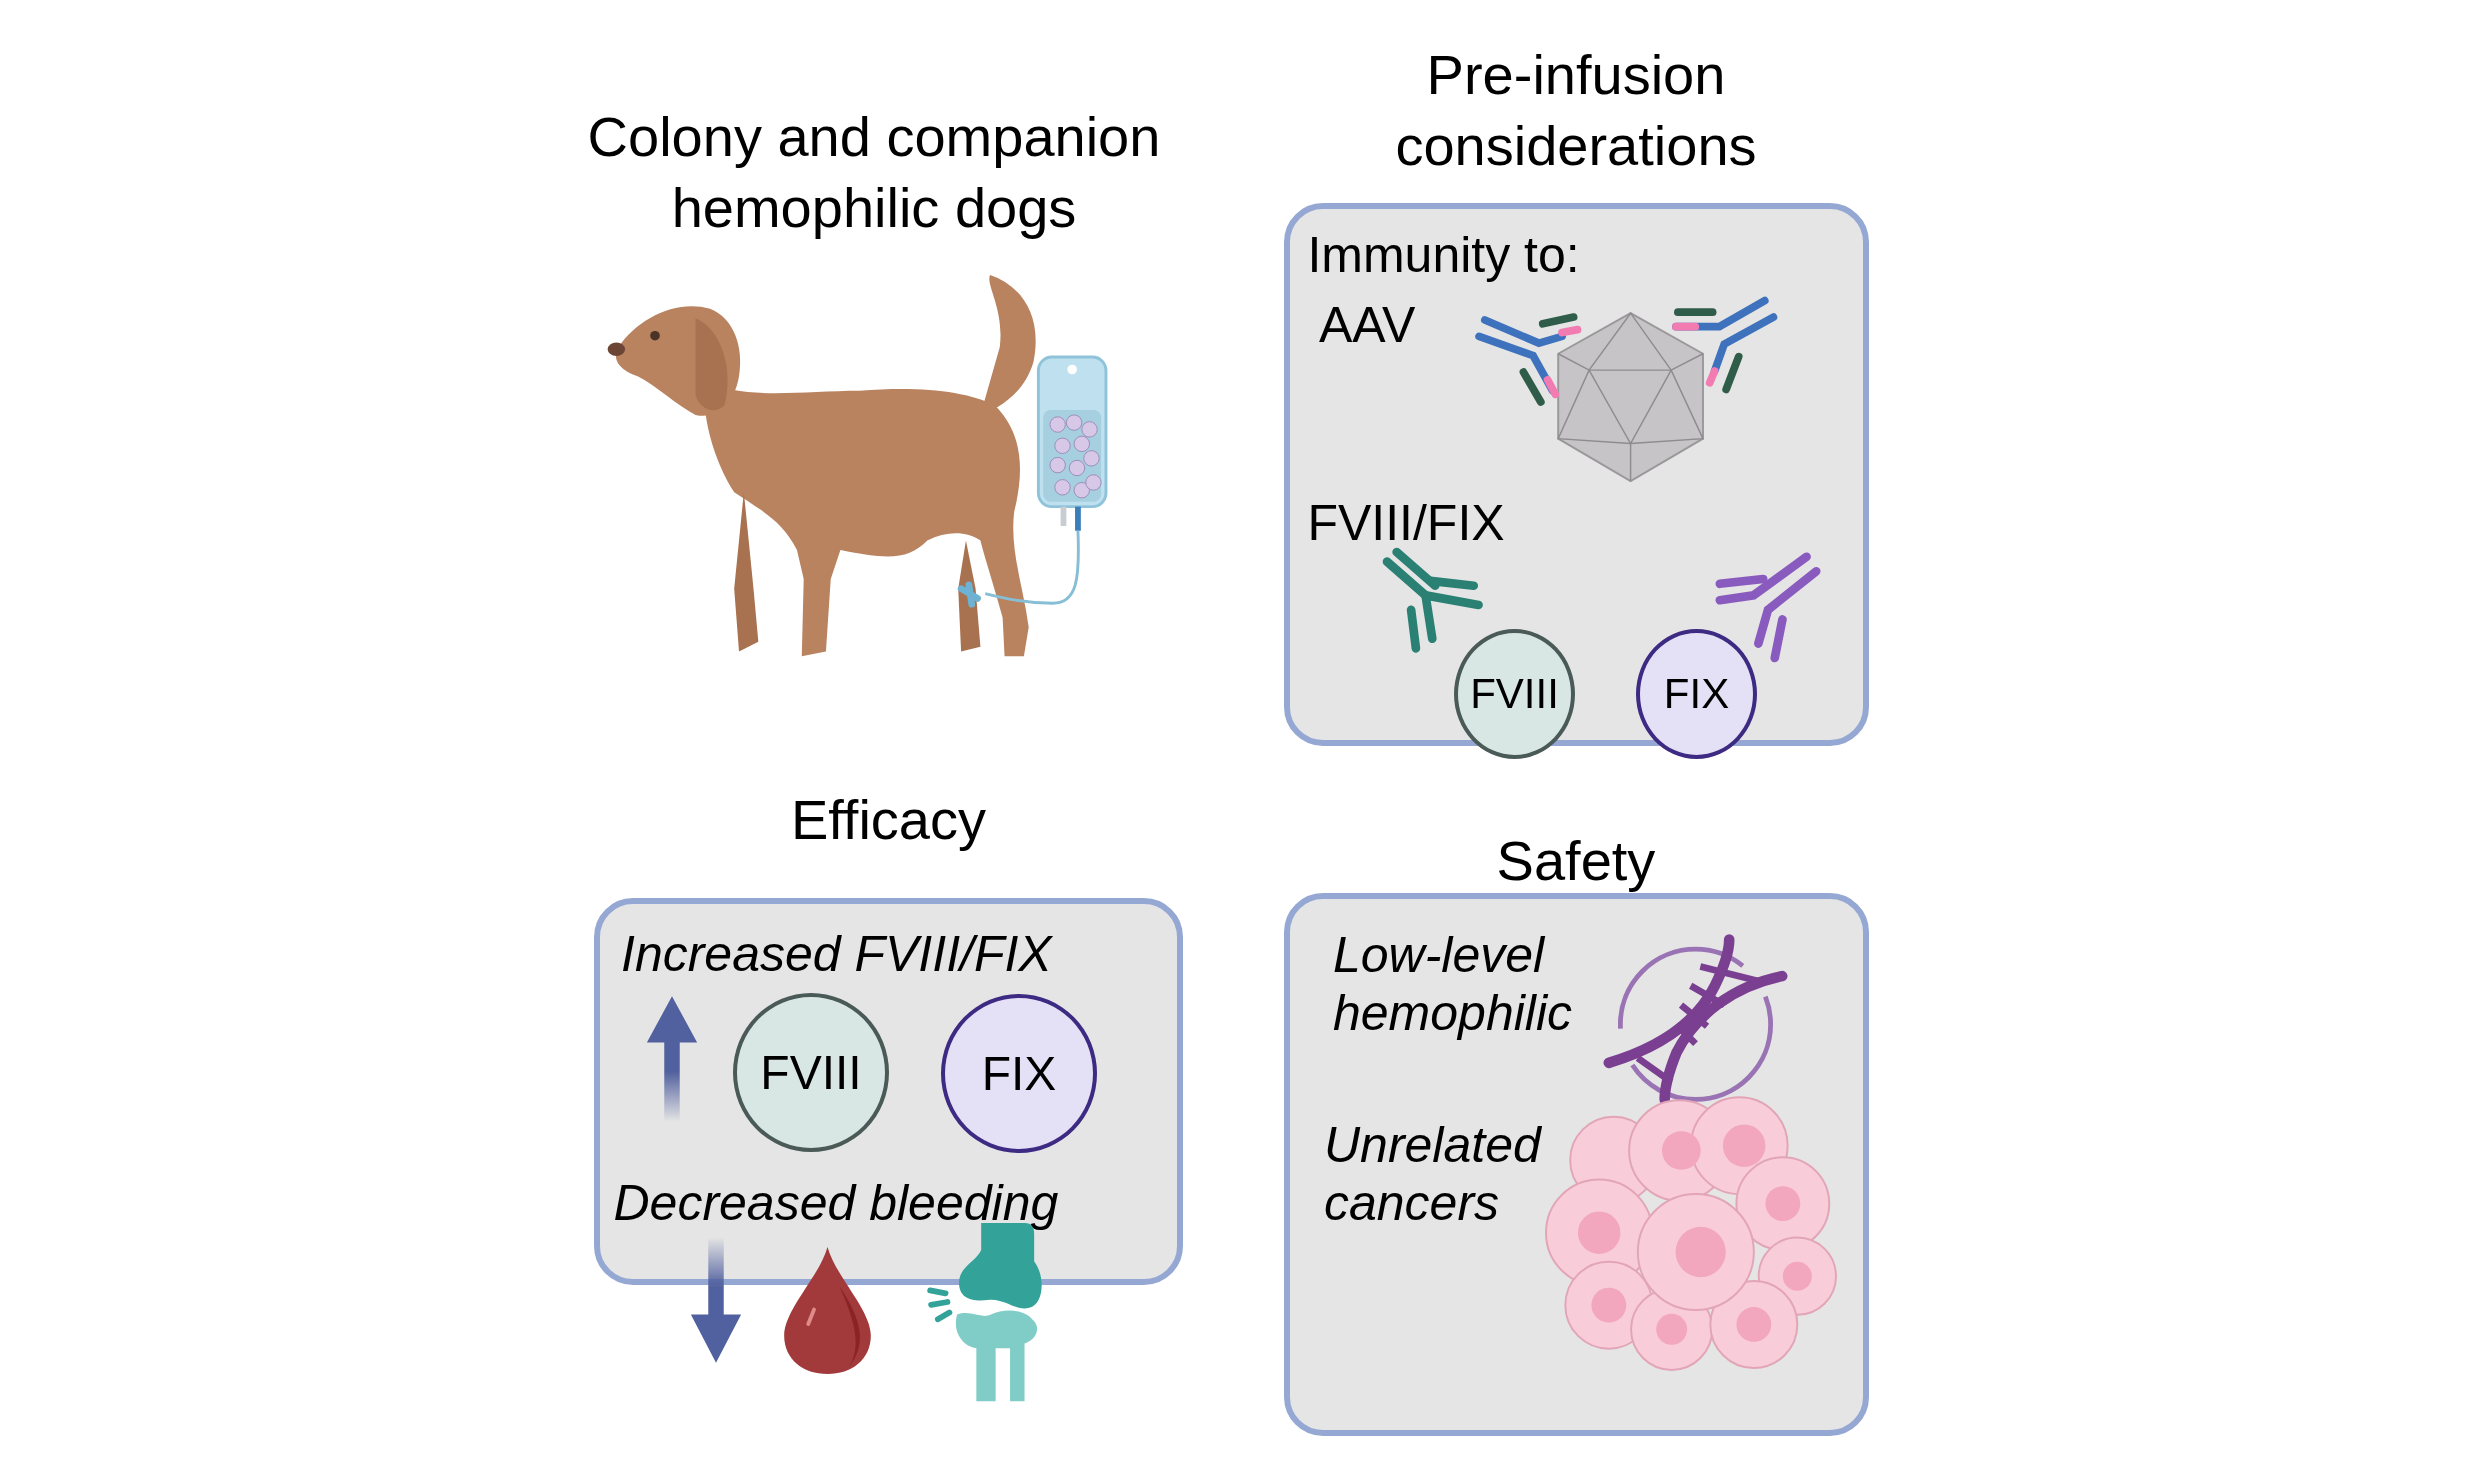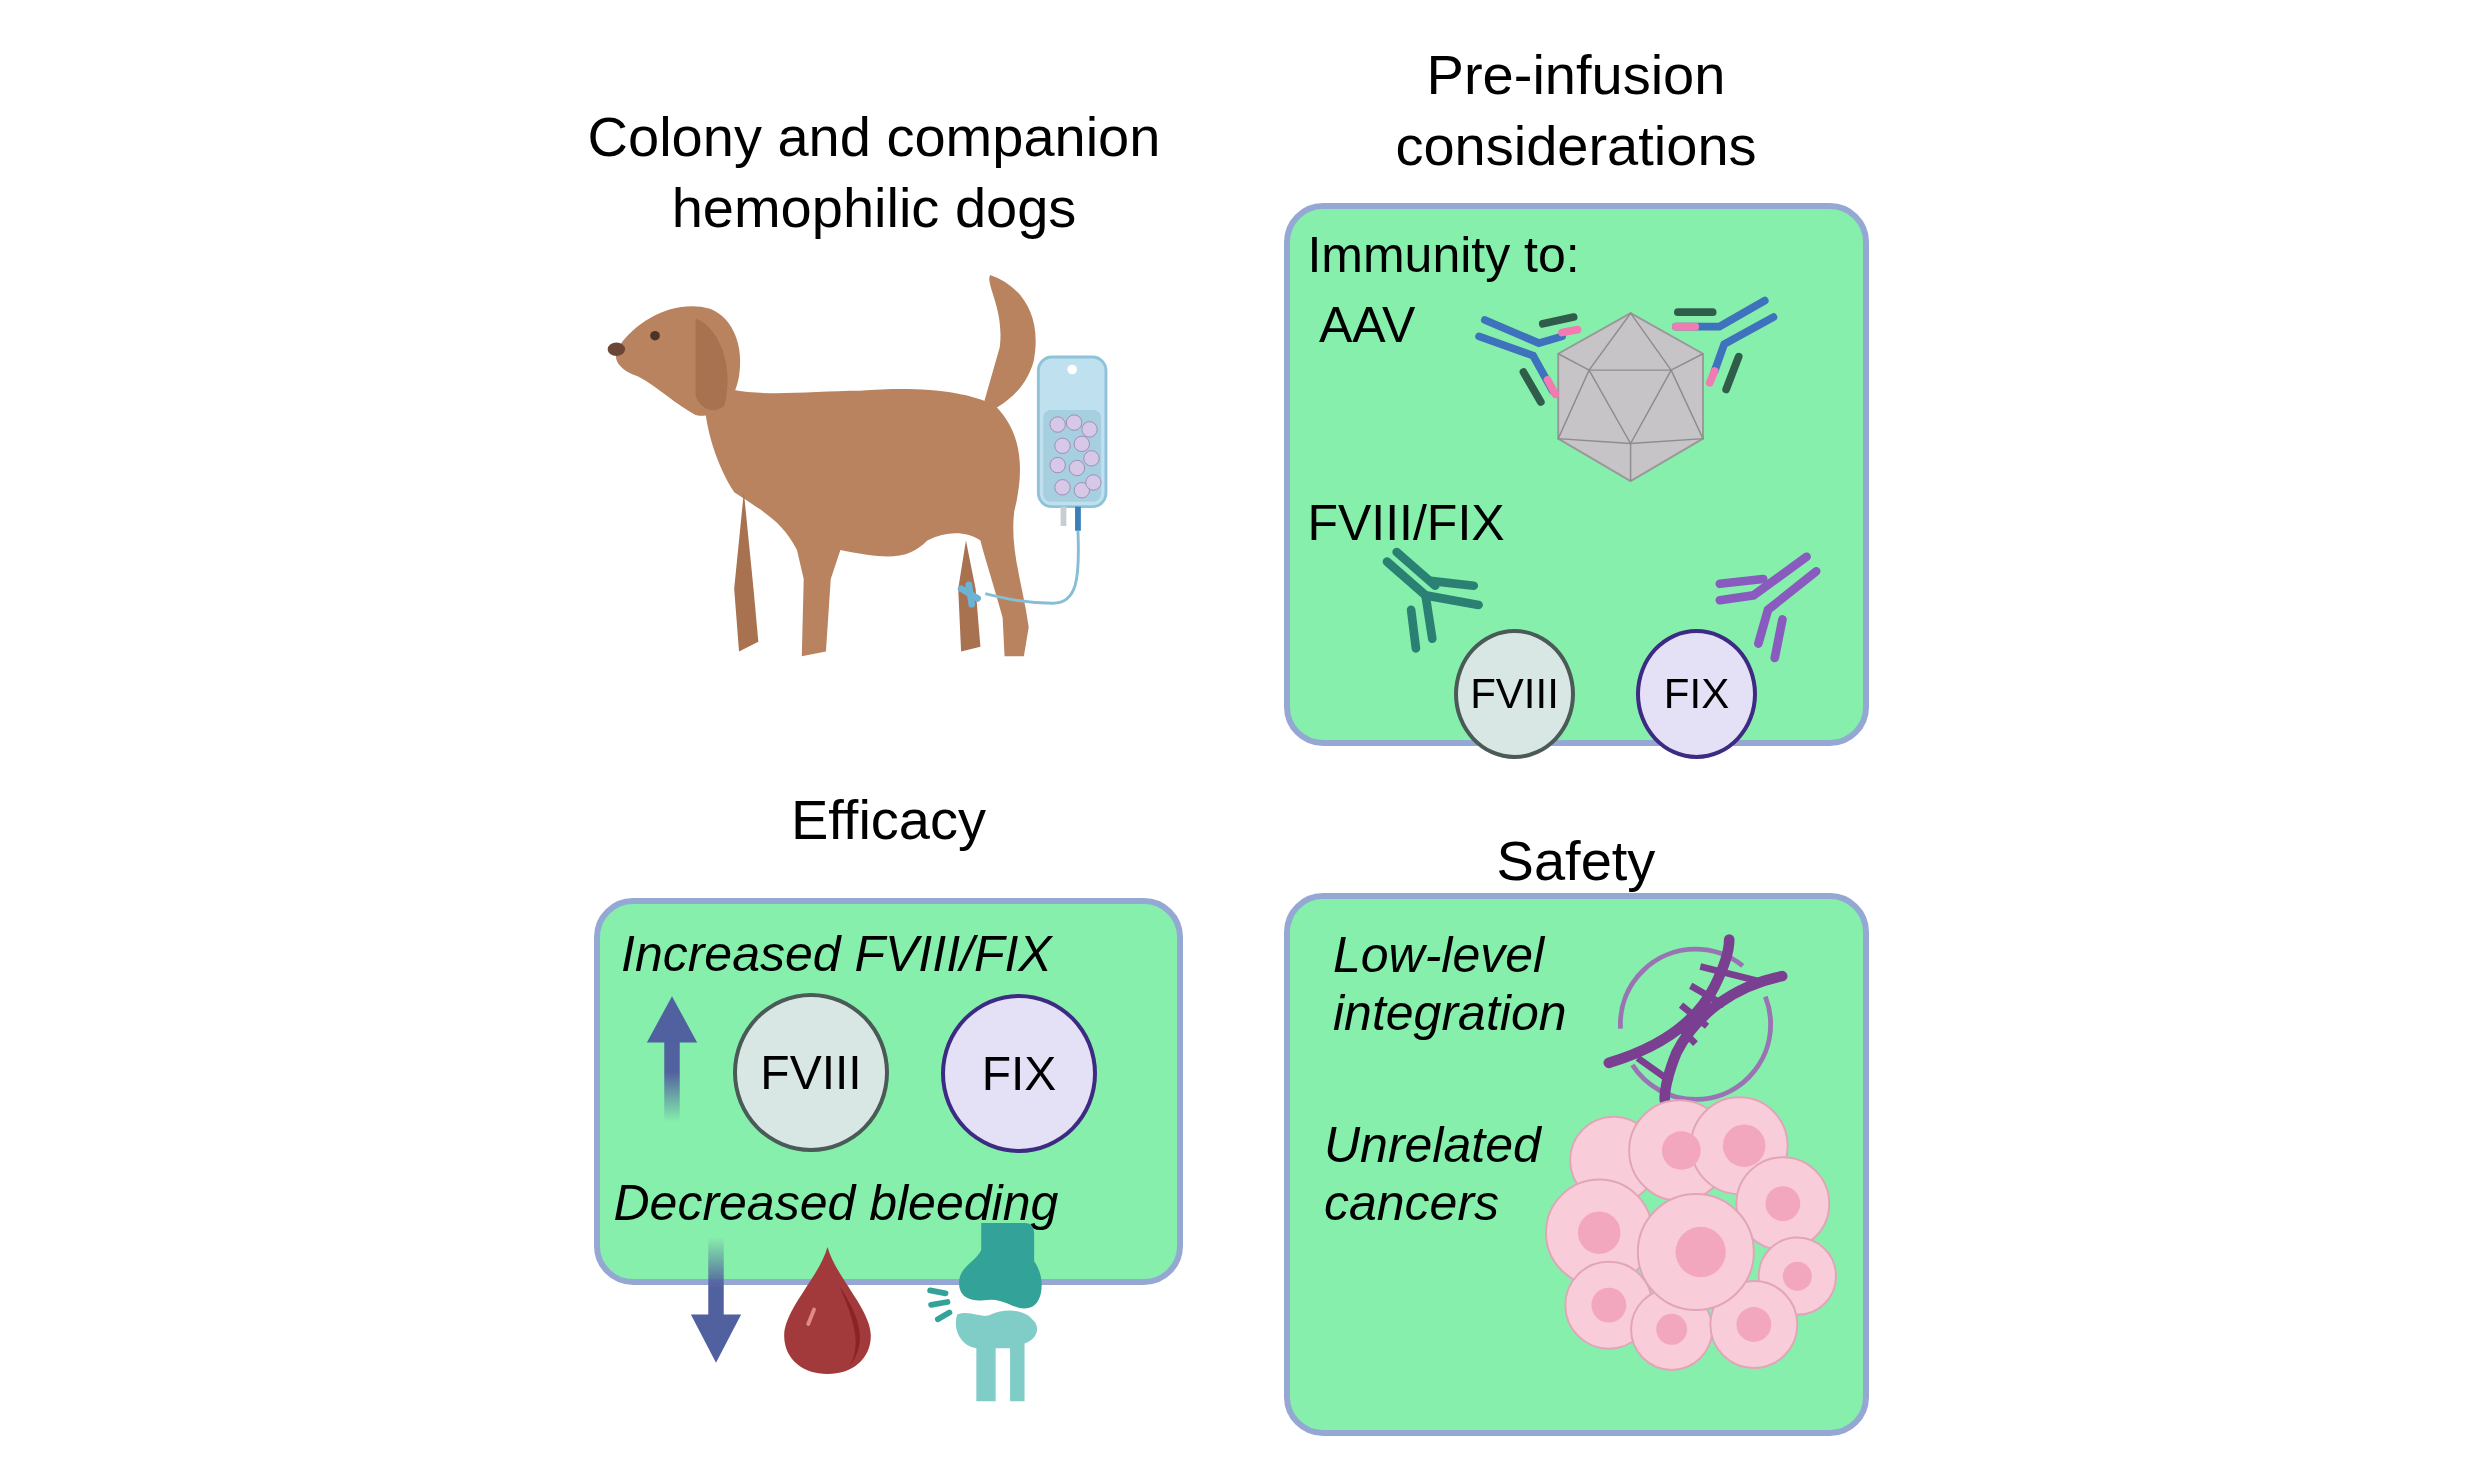--- a/index.html
+++ b/index.html
@@ -1,20 +1,20 @@
 <!DOCTYPE html>
 <html><head>
 <meta charset="utf-8">
 <style>
   html, body { margin:0; padding:0; background:#ffffff; }
   body { width:2472px; height:1483px; position:relative; overflow:hidden;
          font-family:"Liberation Sans", sans-serif; color:#000; }
   .heading { position:absolute; text-align:center; font-weight:normal; font-size:56px; line-height:71px; }
   .title-plain { position:absolute; text-align:center; font-size:56px; line-height:71px; }
-  .panel { position:absolute; background:#86efac; border:6.8px solid #95A8D3; border-radius:39px; box-sizing:border-box; }
+  .panel { position:absolute; background:#e5e5e5; border:6.8px solid #95A8D3; border-radius:39px; box-sizing:border-box; }
   .lbl { position:absolute; font-size:50px; line-height:58px; white-space:nowrap; }
   .ital { font-style:italic; }
   .circ { position:absolute; border-radius:50%; box-sizing:border-box; display:flex; align-items:center; justify-content:center; }
   .circ span { font-size:42px; }
   svg { position:absolute; overflow:visible; }
 </style>
 </head>
 <body>
 
 <div class="title-plain" style="left:536px; top:101px; width:676px;">
@@ -172,21 +172,21 @@
         <line x1="10" y1="100" x2="22" y2="93"></line>
     </g>
   </svg>
 </div>
 
 <div class="heading" style="left:1284px; top:811px; width:584px;margin-top:14px;">Safety</div>
 
 <div class="panel" style="left:1284px; top:893px; width:585px; height:543px;">
   <div class="lbl ital" style="left:43px; top:27px;">
     <div>Low-level</div>
-    <div>integration</div>
+    <div>hemophilic</div>
   </div>
   <svg style="left:309px; top:29px;" width="193" height="183" viewBox="0 0 200 190">
     <circle cx="100" cy="100" r="78" fill="none" stroke="#9A73B4" stroke-width="5" stroke-dasharray="200 40 180 40"></circle>
     <g stroke="#7B3F91" stroke-width="11" stroke-linecap="round" fill="none">
       <path d="M10,140 C60,125 100,100 120,60 C130,40 135,25 135,12"></path>
       <path d="M190,50 C140,60 100,90 80,130 C72,150 68,165 68,178"></path>
     </g>
     <g stroke="#7B3F91" stroke-width="7">
       <line x1="105" y1="40" x2="165" y2="55"></line>
         <line x1="95" y1="60" x2="130" y2="80"></line>

